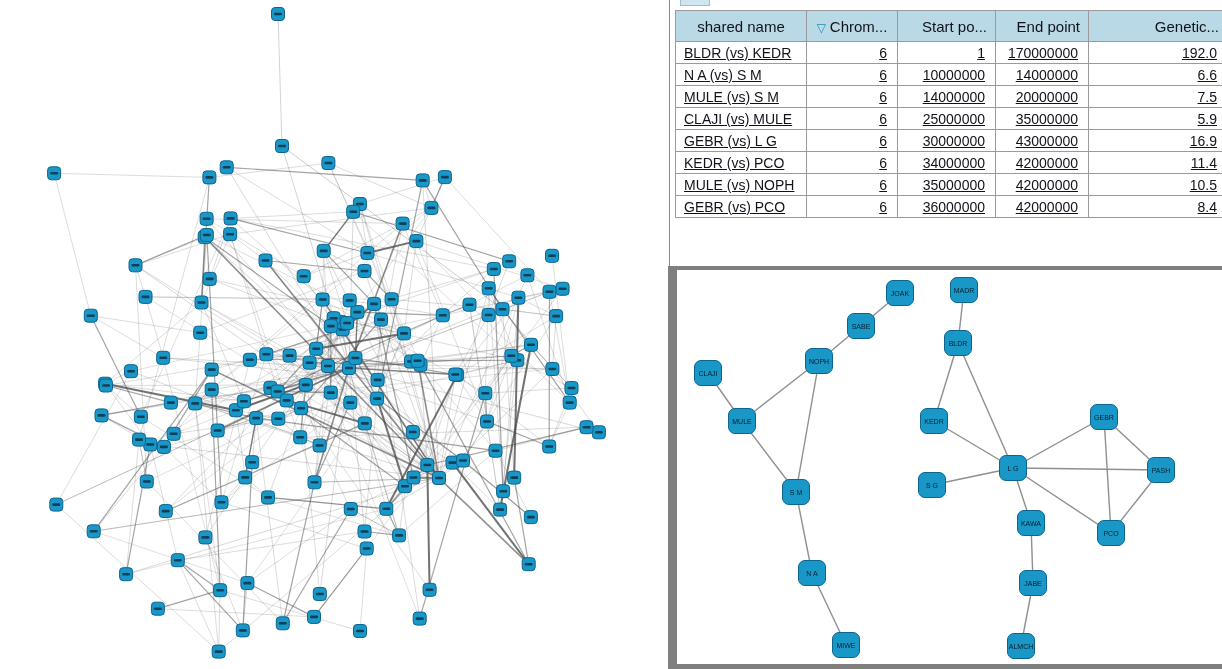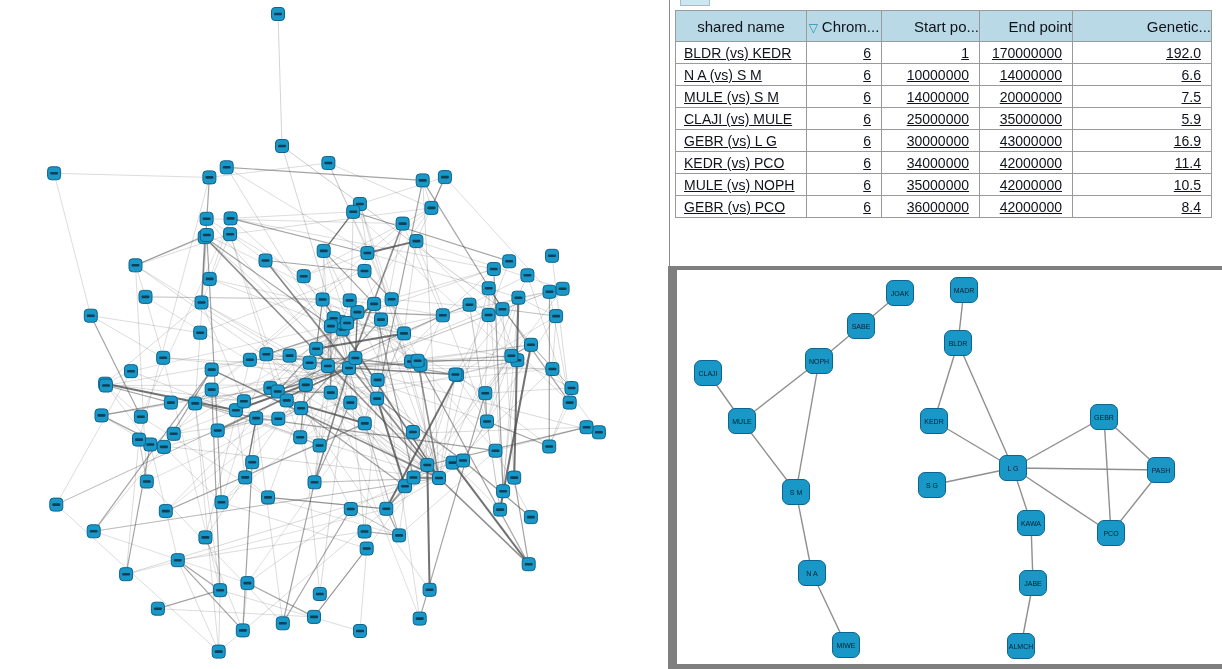--- a/index.html
+++ b/index.html
@@ -15,25 +15,25 @@
   .table-panel { position:absolute; left:655px; top:0; width:567px; height:266px; background:#fff; }
   .splitter-line { position:absolute; left:0; top:0; width:1px; height:266px; background:#8a8a8a; }
   .right-line { position:absolute; left:561px; top:8px; width:1px; height:254px; background:#aaaaaa; }
   .scroll-fragment { position:absolute; left:11px; top:0; width:30px; height:6px;
                      background:#cfe6f0; border:1px solid #9bbfd0; border-top:none; }
   table.edge-table { position:absolute; left:6px; top:10px; border-collapse:collapse;
                      table-layout:fixed; font-size:14px; color:#10131c; }
   table.edge-table th, table.edge-table td { border:1px solid #9a9a9a; overflow:hidden; white-space:nowrap; }
   table.edge-table th { background:var(--table_header_bg,#b9d9e6); height:31px; font-weight:normal;
                         font-size:15px; text-align:center; }
-  table.edge-table th.num { text-align:right; }
+  table.edge-table th.num { text-align:right; padding-right:8px; }
   table.edge-table td { height:22px; background:#fff;text-decoration:underline; }
   table.edge-table td.name { text-align:left; padding-left:8px; }
   table.edge-table td.num  { text-align:right; padding-right:10px; }
-  .c0 { width:131px; } .c1 { width:75px; } .c2 { width:98px; } .c3 { width:93px; } .c4 { width:139px; }
+  .c0 { width:131px; } .c1 { width:91px; } .c2 { width:98px; } .c3 { width:93px; } .c4 { width:139px; }
   .filter { color:var(--filter_icon,#1e90b0); font-size:12px; margin-right:4px; }
 
   
   .detail-panel { position:absolute; left:654px; top:266px; width:568px; height:403px;
                   background:#fff; border-style:solid; border-color:var(--panel_border,#7f7f7f);
                   border-width:4px 8px 5px 9px; }
   .detail-inner { position:absolute; left:0; top:0; width:551px; height:394px; }
   .detail-inner svg { position:absolute; left:0; top:0; }
   .dnode { position:absolute; width:28px; height:26px; border-radius:7px;
            background:var(--node_fill,#1997c6); border:1px solid var(--node_border,#0d648f);

